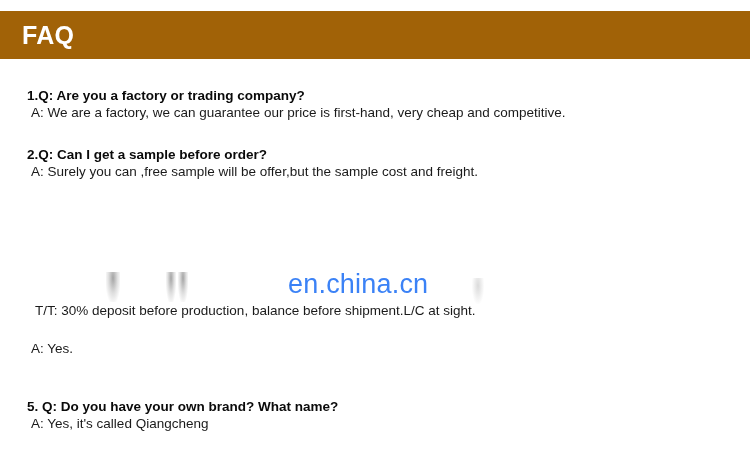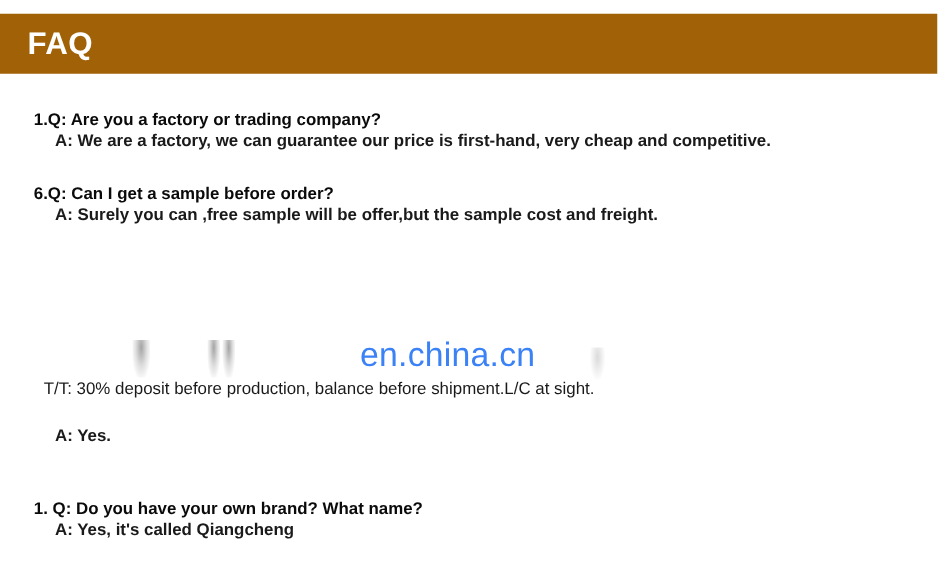--- a/index.html
+++ b/index.html
@@ -64,27 +64,26 @@
     font-size: 13.5px;
     font-weight: bold;
     color: #0a0a0a;
     padding-left: 27px;
     line-height: 17px;
     white-space: nowrap;
     font-family: "Liberation Sans", sans-serif;
   }
   .a-line {
     font-size: 13.5px;
-    font-weight: bold;
+    font-weight: normal;
     color: #1a1a1a;
     padding-left: 31px;
     line-height: 18px;
     white-space: nowrap;
     font-family: "Liberation Sans", sans-serif;
-    margin-left: 13px;
   }
   .a-line.flush {
   }
 
   
   .terms-line {
     position: absolute;
     left: 0;
     top: 243px;
     width: 750px;
@@ -145,21 +144,21 @@
   </div>
 
   <div class="faq-body">
 
     <div class="faq-item" style="top:28px;">
       <div class="q-line">1.Q: Are you a factory or trading company?</div>
       <div class="a-line">A: We are a factory, we can guarantee our price is first-hand, very cheap and competitive.</div>
     </div>
 
     <div class="faq-item" style="top:87px;">
-      <div class="q-line">6.Q: Can I get a sample before order?</div>
+      <div class="q-line">2.Q: Can I get a sample before order?</div>
       <div class="a-line flush">A: Surely you can ,free sample will be offer,but the sample cost and freight.</div>
     </div>
 
     <div class="smudge-layer">
       <span class="smudge smudge-a"></span>
       <span class="smudge smudge-b"></span>
       <span class="smudge smudge-c"></span>
       <span class="smudge smudge-d"></span>
     </div>
 
@@ -168,18 +167,18 @@
     <div class="terms-line">T/T: 30% deposit before production, balance before shipment.L/C at sight.</div>
 
     <div class="faq-item" style="top:222px;">
     </div>
 
     <div class="faq-item" style="top:281px;">
       <div class="a-line">A: Yes.</div>
     </div>
 
     <div class="faq-item" style="top:339px;">
-      <div class="q-line">1. Q: Do you have your own brand? What name?</div>
+      <div class="q-line">5. Q: Do you have your own brand? What name?</div>
       <div class="a-line">A: Yes, it's called Qiangcheng</div>
     </div>
 
   </div>
 </div>
 
 </body></html>

